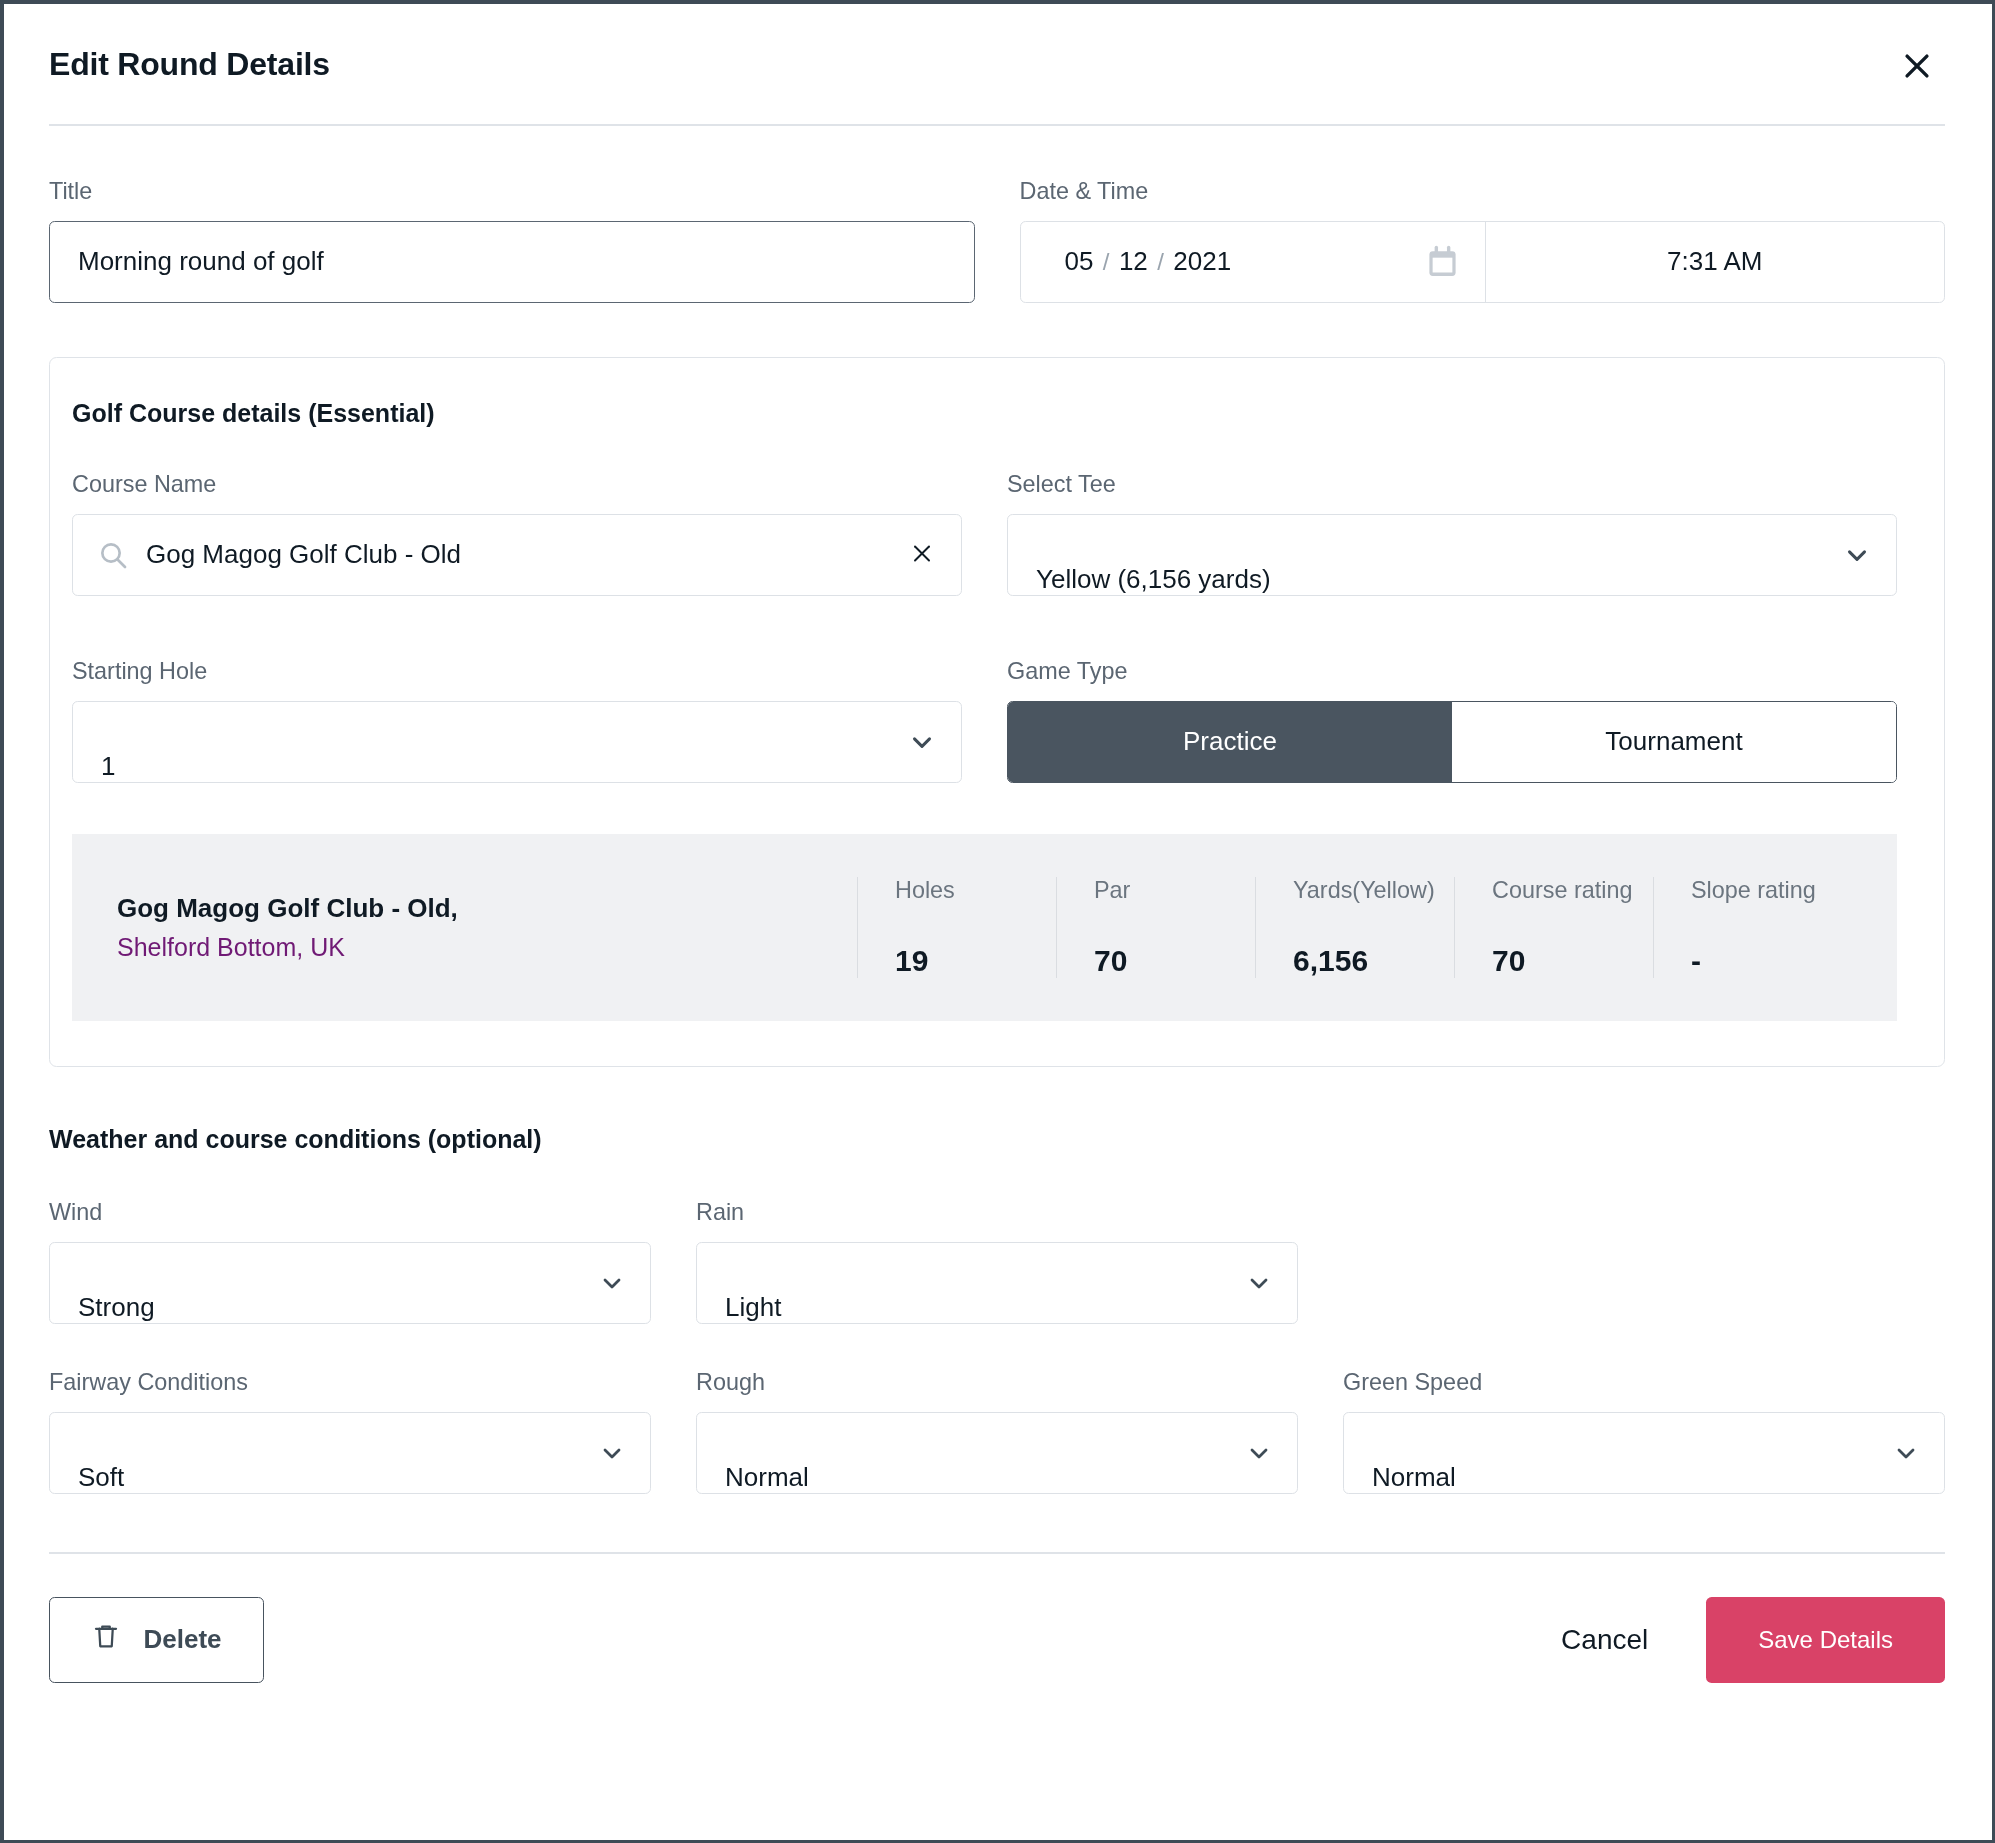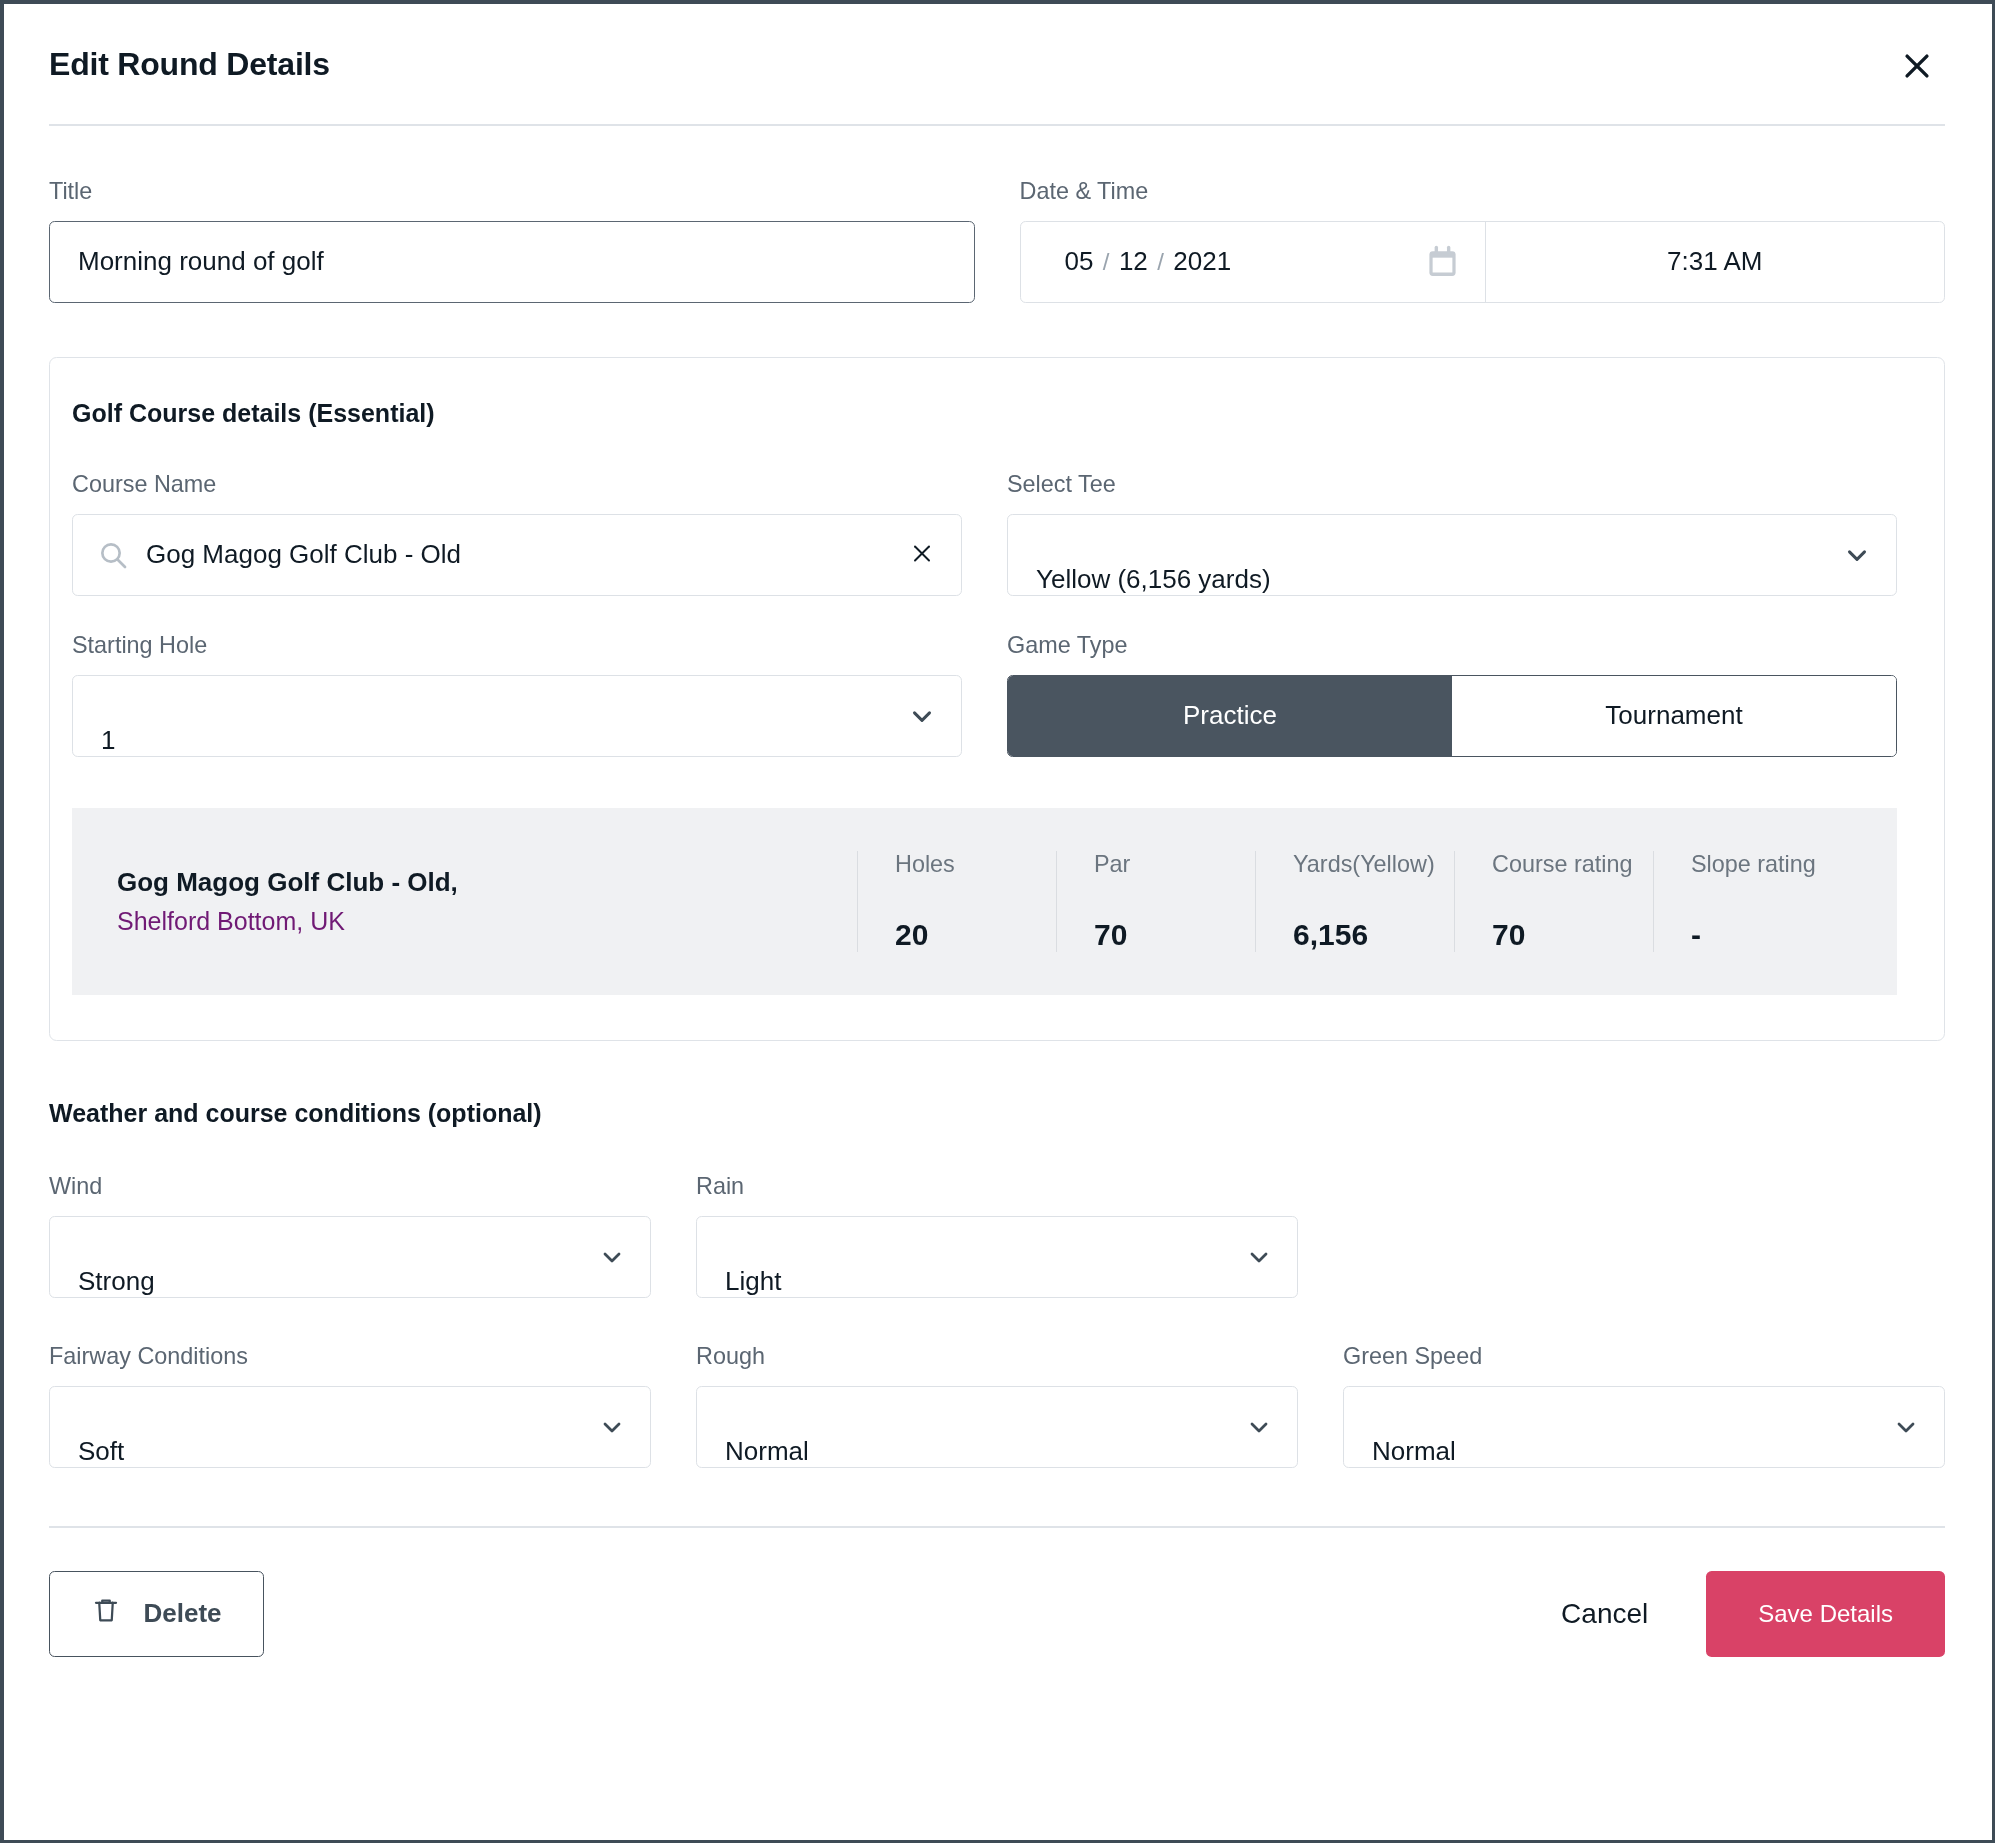--- a/index.html
+++ b/index.html
@@ -137,21 +137,21 @@
     border-radius: 7.5px;
     padding: 41px 47px 45px 22px;
   }
   .card-title {
     font-size: 25px;
     font-weight: bold;
     color: #0f1a24;
     margin-bottom: 43px;
   }
   .card .row-2 { margin-top: 0; }
-  .card .row-2.second { margin-top: 36px; }
+  .card .row-2.second { margin-top: 62px; }
 
   .search-field {
     position: relative;
     height: 82px;
     border: 1.9px solid #dde1e6;
     border-radius: 5.6px;
     display: flex;
     align-items: center;
     padding: 0 66px 0 73px;
     background: #fff;
@@ -426,21 +426,21 @@
         </div>
       </div>
 
       <div class="stats">
         <div class="stats-name">
           <div class="n1">Gog Magog Golf Club - Old,</div>
           <div class="n2">Shelford Bottom, UK</div>
         </div>
         <div class="stat">
           <div class="sl">Holes</div>
-          <div class="sv">20</div>
+          <div class="sv">19</div>
         </div>
         <div class="stat">
           <div class="sl">Par</div>
           <div class="sv">70</div>
         </div>
         <div class="stat">
           <div class="sl">Yards(Yellow)</div>
           <div class="sv">6,156</div>
         </div>
         <div class="stat">

